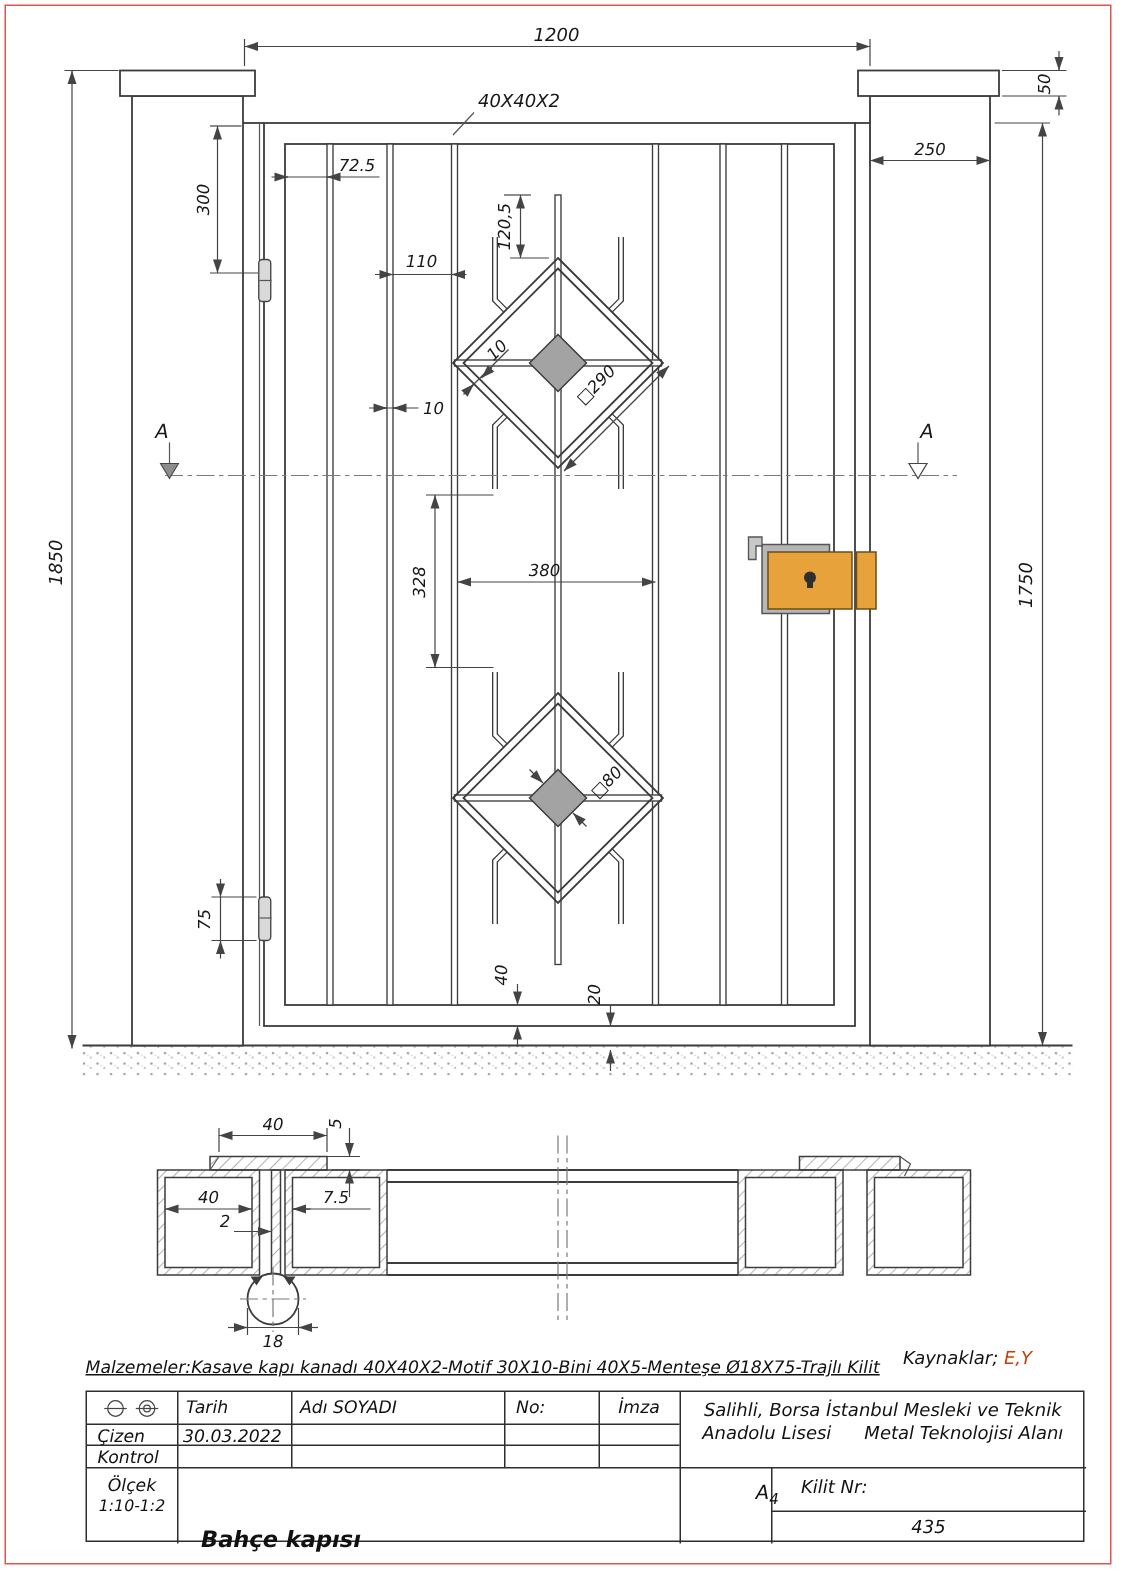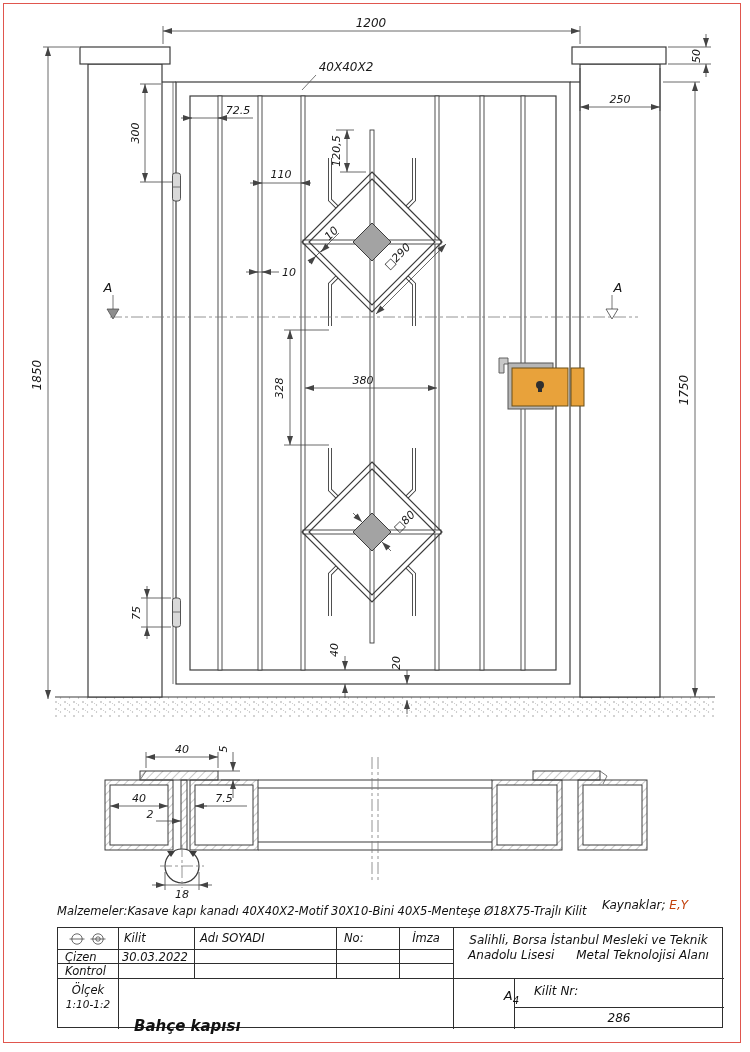--- a/index.html
+++ b/index.html
@@ -15,21 +15,21 @@
   .dim{fill:none;stroke:#444;stroke-width:0.8;}
   .cl{fill:none;stroke:#7a7a7a;stroke-width:0.8;stroke-dasharray:12 3 3 3;}
   .sp4{fill:none;stroke:#3c3c3c;stroke-width:4;}
   .sp2{fill:none;stroke:#ffffff;stroke-width:2.2;}
   .hatchf{fill:url(#hat);stroke:#3c3c3c;stroke-width:1;}
   .dtx{font:italic 11px "DejaVu Sans",sans-serif;fill:#181818;}
   .dtx2{font:italic 12px "DejaVu Sans",sans-serif;fill:#181818;}
   .dtxA{font:italic 13px "DejaVu Sans",sans-serif;fill:#181818;}
   
   .note-materials{position:absolute;left:57px;top:904px;width:560px;
-       font:italic 11.5px "DejaVu Sans",sans-serif;color:#111;white-space:nowrap;}
+       font:italic 11.5px "DejaVu Sans",sans-serif;color:#111;white-space:nowrap;text-decoration:underline;}
   .note-sources{position:absolute;left:602px;top:898px;
        font:italic 12px "DejaVu Sans",sans-serif;color:#111;white-space:nowrap;}
   .note-sources .red{color:#c2410c;}
   .tb{position:absolute;left:57px;top:927px;width:666px;height:101px;
        border:1.3px solid #2e2e2e;box-sizing:border-box;font:italic 11.5px "DejaVu Sans",sans-serif;color:#111;}
   .tb .vl,.tb .hl{position:absolute;background:#2e2e2e;}
   .tb .vl{width:1px;}
   .tb .hl{height:1px;}
   .tb .cell{position:absolute;white-space:nowrap;}
   .tb .ctr{text-align:center;}
@@ -309,34 +309,34 @@
 
   <div class="cell" style="left:10px;top:4px;">
     <svg width="42" height="14" viewBox="0 0 42 14">
       <circle cx="9" cy="7" r="5.2" fill="none" stroke="#444" stroke-width="0.8"></circle>
       <line x1="1.5" y1="7" x2="16.5" y2="7" stroke="#444" stroke-width="0.8"></line>
       <circle cx="30" cy="7" r="5.2" fill="none" stroke="#444" stroke-width="0.8"></circle>
       <circle cx="30" cy="7" r="2.2" fill="none" stroke="#444" stroke-width="0.8"></circle>
       <line x1="22.5" y1="7" x2="37.5" y2="7" stroke="#444" stroke-width="0.8"></line>
     </svg>
   </div>
-  <div class="cell" style="left:66px;top:3px;">Kilit</div>
+  <div class="cell" style="left:66px;top:3px;">Tarih</div>
   <div class="cell" style="left:142px;top:3px;">Adı SOYADI</div>
   <div class="cell" style="left:286px;top:3px;">No:</div>
   <div class="cell ctr" style="left:341px;top:3px;width:54px;text-align:center;">İmza</div>
   <div class="cell" style="left:7px;top:22px;">Çizen</div>
   <div class="cell" style="left:64px;top:22px;">30.03.2022</div>
   <div class="cell" style="left:7px;top:36px;">Kontrol</div>
   <div class="cell ctr" style="left:0;top:55px;width:60px;">Ölçek</div>
   <div class="cell ctr" style="left:0;top:70px;width:60px;font-size:10.5px;">1:10-1:2</div>
   <div class="cell title" style="left:76px;top:64px;">Bahçe kapısı</div>
 
   <div class="cell school ctr" style="left:395px;top:5px;width:271px;">Salihli, Borsa İstanbul Mesleki ve Teknik</div>
   <div class="cell school schoolrow" style="left:395px;top:20px;width:271px;">
     <span>Anadolu Lisesi</span>
     <span>Metal Teknolojisi Alanı</span>
   </div>
   <div class="cell a4 ctr" style="left:395px;top:60px;width:61px;">
     <span>A</span><sub>4</sub>
   </div>
   <div class="cell" style="left:476px;top:56px;font-size:12px;">Kilit Nr:</div>
-  <div class="cell ctr" style="left:456px;top:83px;width:210px;font-size:12px;">286</div>
+  <div class="cell ctr" style="left:456px;top:83px;width:210px;font-size:12px;">435</div>
 </div>
 
 </body></html>

